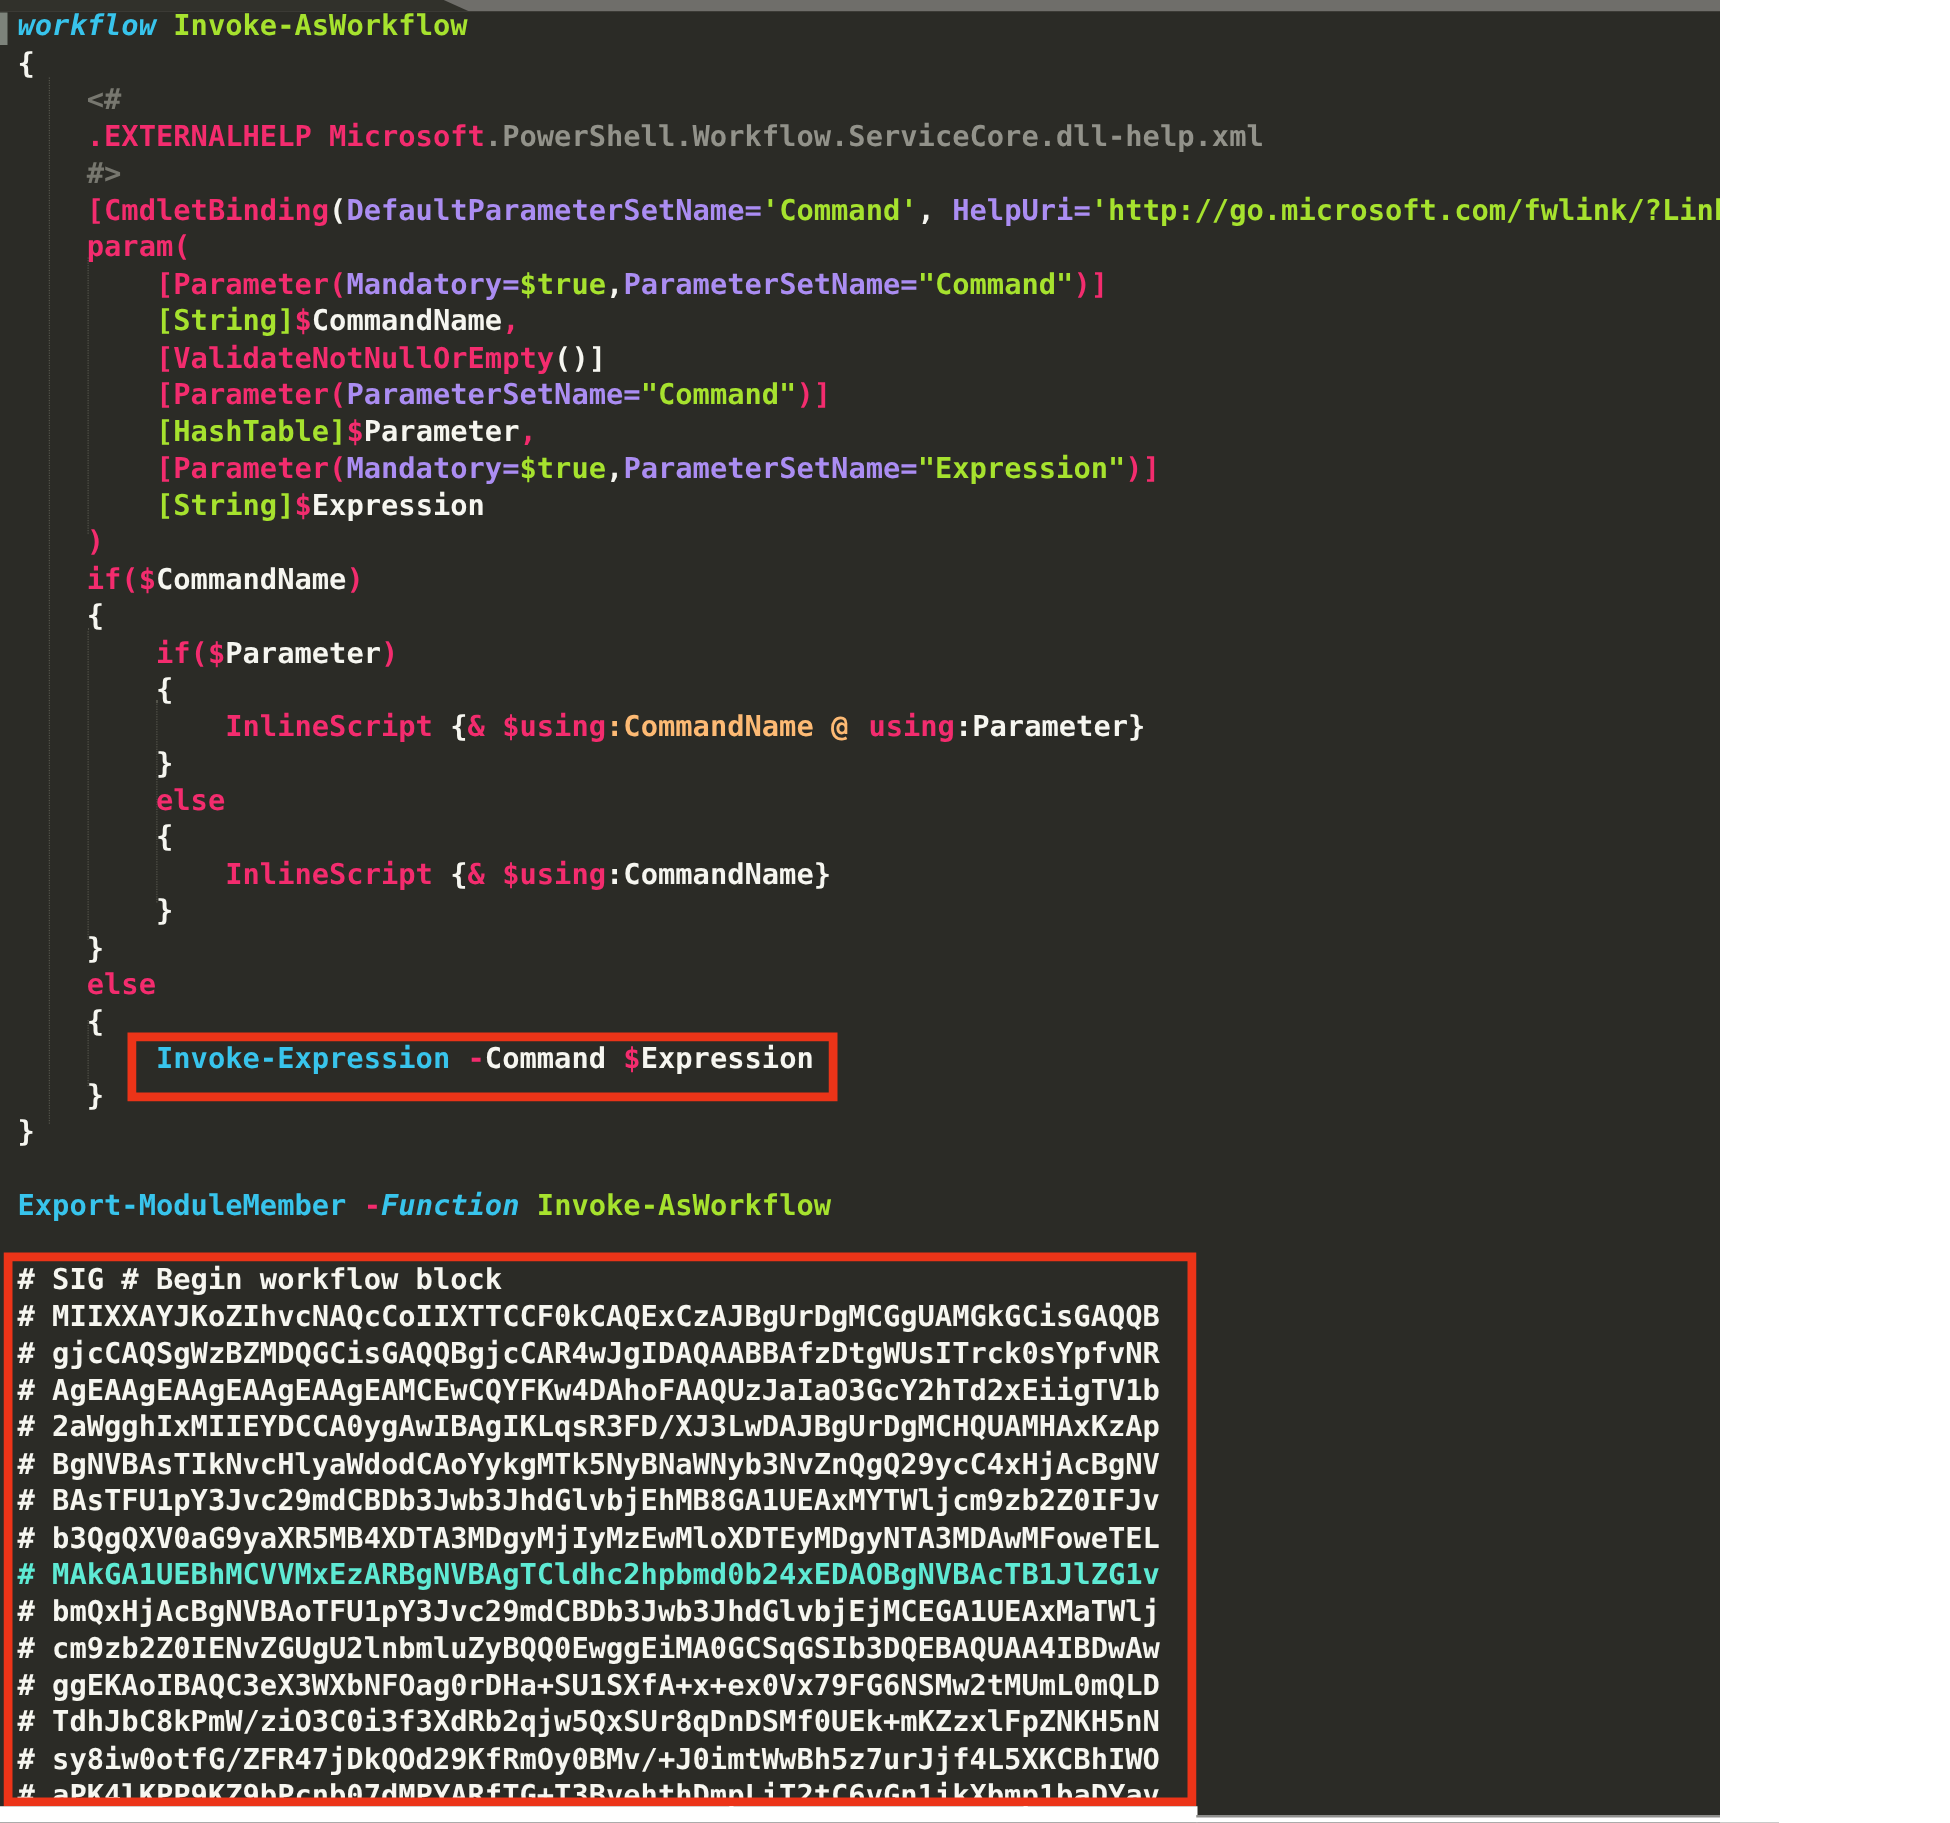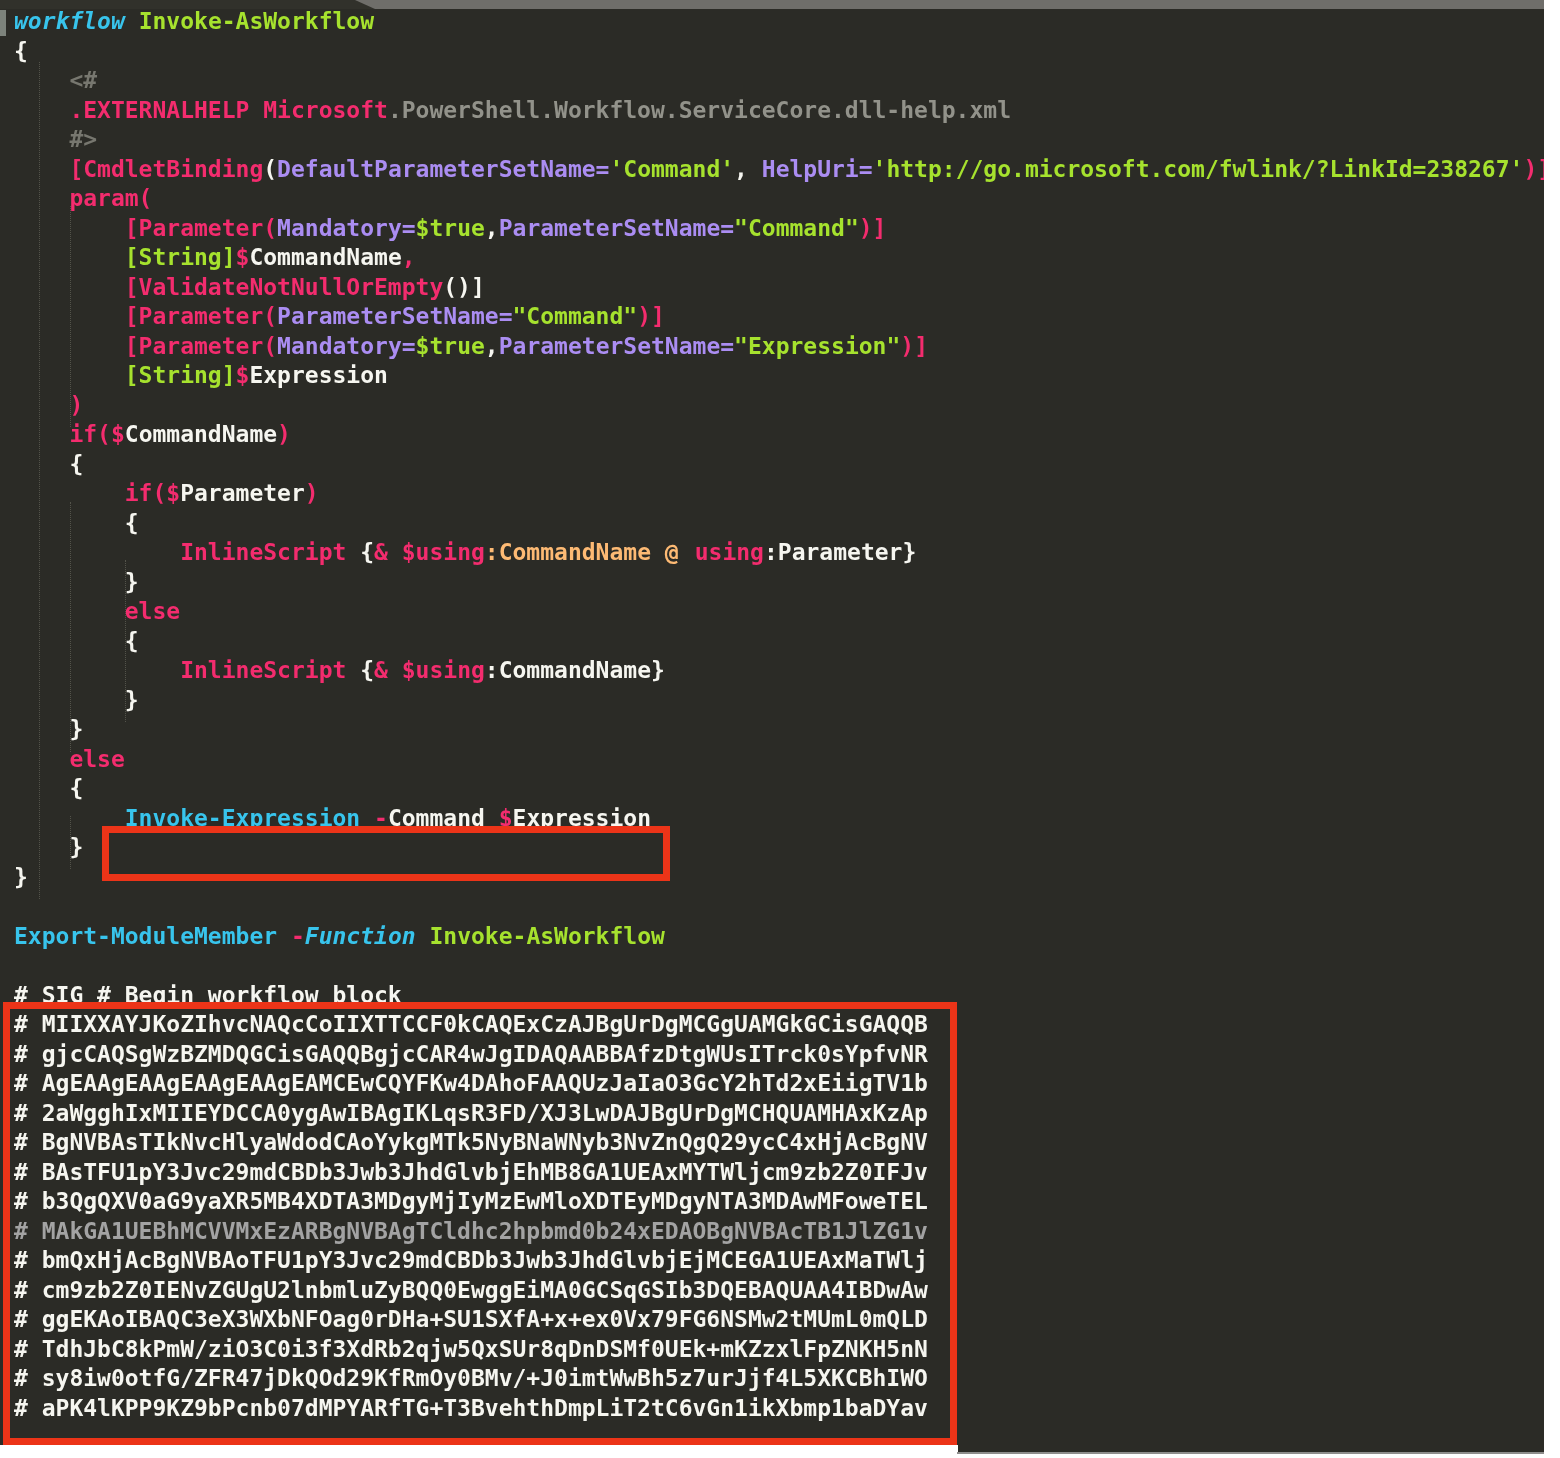--- a/index.html
+++ b/index.html
@@ -1,18 +1,18 @@
 <!DOCTYPE html>
 <html><head>
 <meta charset="utf-8">
 <style>
   html,body{margin:0;padding:0;background:#ffffff;}
   #screen{
     position:relative;
-    width:1544px;height:1458px;
+    width:1376px;height:1458px;
     background:#2b2b26;
     overflow:hidden;
     font-family:"DejaVu Sans Mono","Liberation Mono",monospace;
   }
   
   #topstrip{position:absolute;left:0;top:0;width:1560px;height:9px;background:#6f6e6a;}
   #activetab{position:absolute;left:0;top:0;width:400px;height:9px;background:#31312b;
     clip-path:polygon(0 0,355px 0,375px 100%,0 100%);}
   
   #caret{position:absolute;left:0;top:10px;width:6px;height:26px;background:#7d837b;}
@@ -57,20 +57,21 @@
       <div class="line"><span style="color: rgb(246, 246, 240);">{</span></div>
       <div class="line"><span style="color: rgb(119, 119, 111);">    &lt;#</span></div>
       <div class="line"><span style="color: rgb(243, 44, 110);">    .EXTERNALHELP Microsoft</span><span style="color: rgb(146, 146, 138);">.PowerShell.Workflow.ServiceCore.dll-help.xml</span></div>
       <div class="line"><span style="color: rgb(119, 119, 111);">    #&gt;</span></div>
       <div class="line"><span style="color: rgb(243, 44, 110);">    [CmdletBinding</span><span style="color: rgb(246, 246, 240);">(</span><span style="color: rgb(171, 141, 242);">DefaultParameterSetName=</span><span style="color: rgb(166, 226, 46);">'Command'</span><span style="color: rgb(246, 246, 240);">, </span><span style="color: rgb(171, 141, 242);">HelpUri=</span><span style="color: rgb(166, 226, 46);">'http://go.microsoft.com/fwlink/?LinkId=238267'</span><span style="color: rgb(243, 44, 110);">)]</span></div>
       <div class="line"><span style="color: rgb(243, 44, 110);">    param(</span></div>
       <div class="line"><span style="color: rgb(243, 44, 110);">        [Parameter(</span><span style="color: rgb(171, 141, 242);">Mandatory=</span><span style="color: rgb(166, 226, 46);">$true</span><span style="color: rgb(246, 246, 240);">,</span><span style="color: rgb(171, 141, 242);">ParameterSetName=</span><span style="color: rgb(166, 226, 46);">"Command"</span><span style="color: rgb(243, 44, 110);">)]</span></div>
       <div class="line"><span style="color: rgb(166, 226, 46);">        [String]</span><span style="color: rgb(243, 44, 110);">$</span><span style="color: rgb(246, 246, 240);">CommandName</span><span style="color: rgb(243, 44, 110);">,</span></div>
       <div class="line"><span style="color: rgb(243, 44, 110);">        [ValidateNotNullOrEmpty</span><span style="color: rgb(246, 246, 240);">()]</span></div>
       <div class="line"><span style="color: rgb(243, 44, 110);">        [Parameter(</span><span style="color: rgb(171, 141, 242);">ParameterSetName=</span><span style="color: rgb(166, 226, 46);">"Command"</span><span style="color: rgb(243, 44, 110);">)]</span></div>
+      <div class="line"><span style="color: rgb(166, 226, 46);">        [HashTable]</span><span style="color: rgb(243, 44, 110);">$</span><span style="color: rgb(246, 246, 240);">Parameter</span><span style="color: rgb(243, 44, 110);">,</span></div>
       <div class="line"><span style="color: rgb(243, 44, 110);">        [Parameter(</span><span style="color: rgb(171, 141, 242);">Mandatory=</span><span style="color: rgb(166, 226, 46);">$true</span><span style="color: rgb(246, 246, 240);">,</span><span style="color: rgb(171, 141, 242);">ParameterSetName=</span><span style="color: rgb(166, 226, 46);">"Expression"</span><span style="color: rgb(243, 44, 110);">)]</span></div>
       <div class="line"><span style="color: rgb(166, 226, 46);">        [String]</span><span style="color: rgb(243, 44, 110);">$</span><span style="color: rgb(246, 246, 240);">Expression</span></div>
       <div class="line"><span style="color: rgb(243, 44, 110);">    )</span></div>
       <div class="line"><span style="color: rgb(243, 44, 110);">    if($</span><span style="color: rgb(246, 246, 240);">CommandName</span><span style="color: rgb(243, 44, 110);">)</span></div>
       <div class="line"><span style="color: rgb(246, 246, 240);">    {</span></div>
       <div class="line"><span style="color: rgb(243, 44, 110);">        if($</span><span style="color: rgb(246, 246, 240);">Parameter</span><span style="color: rgb(243, 44, 110);">)</span></div>
       <div class="line"><span style="color: rgb(246, 246, 240);">        {</span></div>
       <div class="line"><span style="color: rgb(243, 44, 110);">            InlineScript </span><span style="color: rgb(246, 246, 240);">{</span><span style="color: rgb(243, 44, 110);">&amp; $using</span><span style="color: #fdba74;">:CommandName @</span><span style="color: rgb(243, 44, 110); margin-left: 16px;">using</span><span style="color: rgb(246, 246, 240);">:Parameter}</span></div>
       <div class="line"><span style="color: rgb(246, 246, 240);">        }</span></div>
       <div class="line"><span style="color: rgb(243, 44, 110);">        else</span></div>
@@ -87,21 +88,21 @@
       <div class="line"><span style="color: rgb(56, 196, 236);">Export-ModuleMember </span><span style="color: rgb(243, 44, 110);">-</span><span class="it" style="color: rgb(56, 196, 236);">Function</span><span style="color: rgb(246, 246, 240);"> </span><span style="color: rgb(166, 226, 46);">Invoke-AsWorkflow</span></div>
       <div class="line"></div>
       <div class="line"><span style="color: rgb(246, 246, 240);"># SIG # Begin workflow block</span></div>
       <div class="line"><span style="color: rgb(246, 246, 240);"># MIIXXAYJKoZIhvcNAQcCoIIXTTCCF0kCAQExCzAJBgUrDgMCGgUAMGkGCisGAQQB</span></div>
       <div class="line"><span style="color: rgb(246, 246, 240);"># gjcCAQSgWzBZMDQGCisGAQQBgjcCAR4wJgIDAQAABBAfzDtgWUsITrck0sYpfvNR</span></div>
       <div class="line"><span style="color: rgb(246, 246, 240);"># AgEAAgEAAgEAAgEAAgEAMCEwCQYFKw4DAhoFAAQUzJaIaO3GcY2hTd2xEiigTV1b</span></div>
       <div class="line"><span style="color: rgb(246, 246, 240);"># 2aWgghIxMIIEYDCCA0ygAwIBAgIKLqsR3FD/XJ3LwDAJBgUrDgMCHQUAMHAxKzAp</span></div>
       <div class="line"><span style="color: rgb(246, 246, 240);"># BgNVBAsTIkNvcHlyaWdodCAoYykgMTk5NyBNaWNyb3NvZnQgQ29ycC4xHjAcBgNV</span></div>
       <div class="line"><span style="color: rgb(246, 246, 240);"># BAsTFU1pY3Jvc29mdCBDb3Jwb3JhdGlvbjEhMB8GA1UEAxMYTWljcm9zb2Z0IFJv</span></div>
       <div class="line"><span style="color: rgb(246, 246, 240);"># b3QgQXV0aG9yaXR5MB4XDTA3MDgyMjIyMzEwMloXDTEyMDgyNTA3MDAwMFoweTEL</span></div>
-      <div class="line"><span style="color: #a3a3a3;"># MAkGA1UEBhMCVVMxEzARBgNVBAgTCldhc2hpbmd0b24xEDAOBgNVBAcTB1JlZG1v</span></div>
+      <div class="line"><span style="color: #5eead4;"># MAkGA1UEBhMCVVMxEzARBgNVBAgTCldhc2hpbmd0b24xEDAOBgNVBAcTB1JlZG1v</span></div>
       <div class="line"><span style="color: rgb(246, 246, 240);"># bmQxHjAcBgNVBAoTFU1pY3Jvc29mdCBDb3Jwb3JhdGlvbjEjMCEGA1UEAxMaTWlj</span></div>
       <div class="line"><span style="color: rgb(246, 246, 240);"># cm9zb2Z0IENvZGUgU2lnbmluZyBQQ0EwggEiMA0GCSqGSIb3DQEBAQUAA4IBDwAw</span></div>
       <div class="line"><span style="color: rgb(246, 246, 240);"># ggEKAoIBAQC3eX3WXbNFOag0rDHa+SU1SXfA+x+ex0Vx79FG6NSMw2tMUmL0mQLD</span></div>
       <div class="line"><span style="color: rgb(246, 246, 240);"># TdhJbC8kPmW/ziO3C0i3f3XdRb2qjw5QxSUr8qDnDSMf0UEk+mKZzxlFpZNKH5nN</span></div>
       <div class="line"><span style="color: rgb(246, 246, 240);"># sy8iw0otfG/ZFR47jDkQOd29KfRmOy0BMv/+J0imtWwBh5z7urJjf4L5XKCBhIWO</span></div>
       <div class="line"><span style="color: rgb(246, 246, 240);"># aPK4lKPP9KZ9bPcnb07dMPYARfTG+T3BvehthDmpLiT2tC6vGn1ikXbmp1baDYav</span></div>
     </div>
 
   <div id="box-invoke" class="redbox" style="border-color: rgb(236, 52, 24);"></div>
   <div id="box-sig" class="redbox" style="border-color: rgb(236, 52, 24);"></div>

